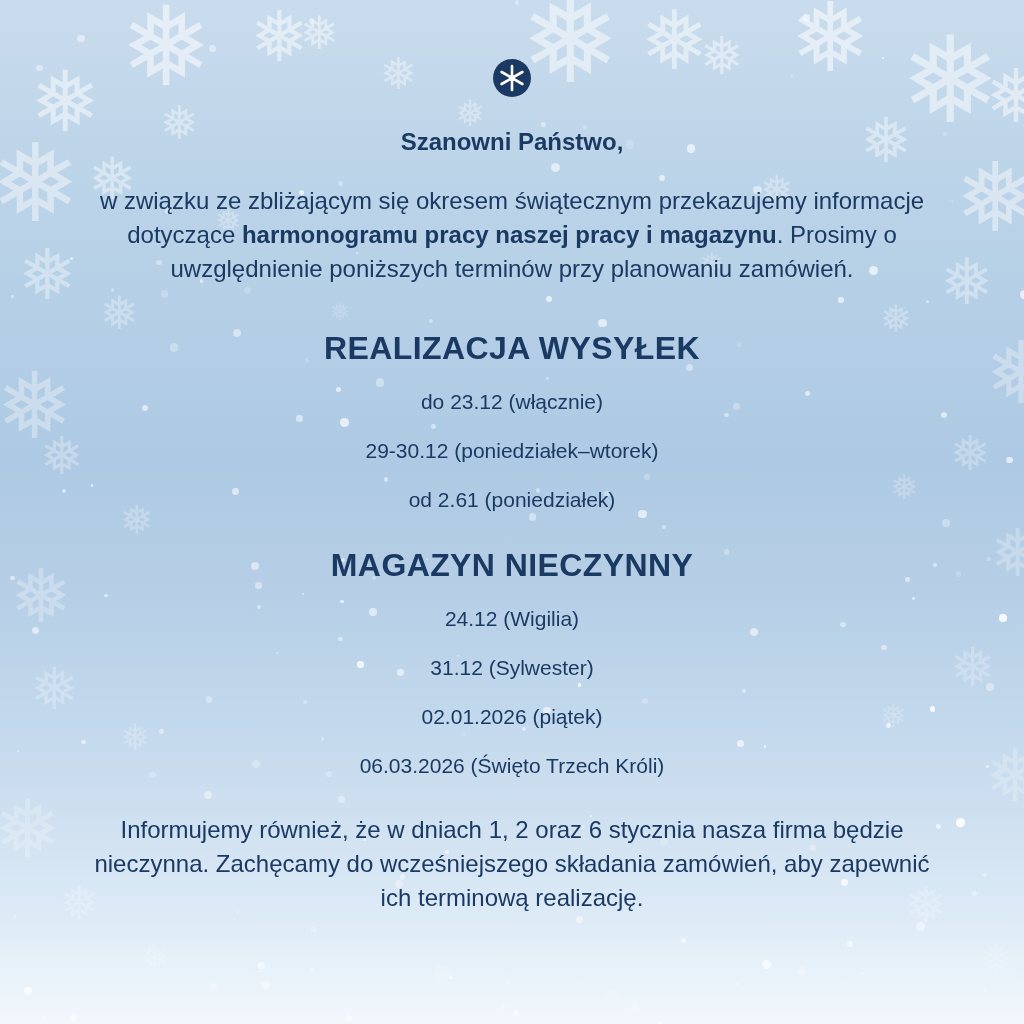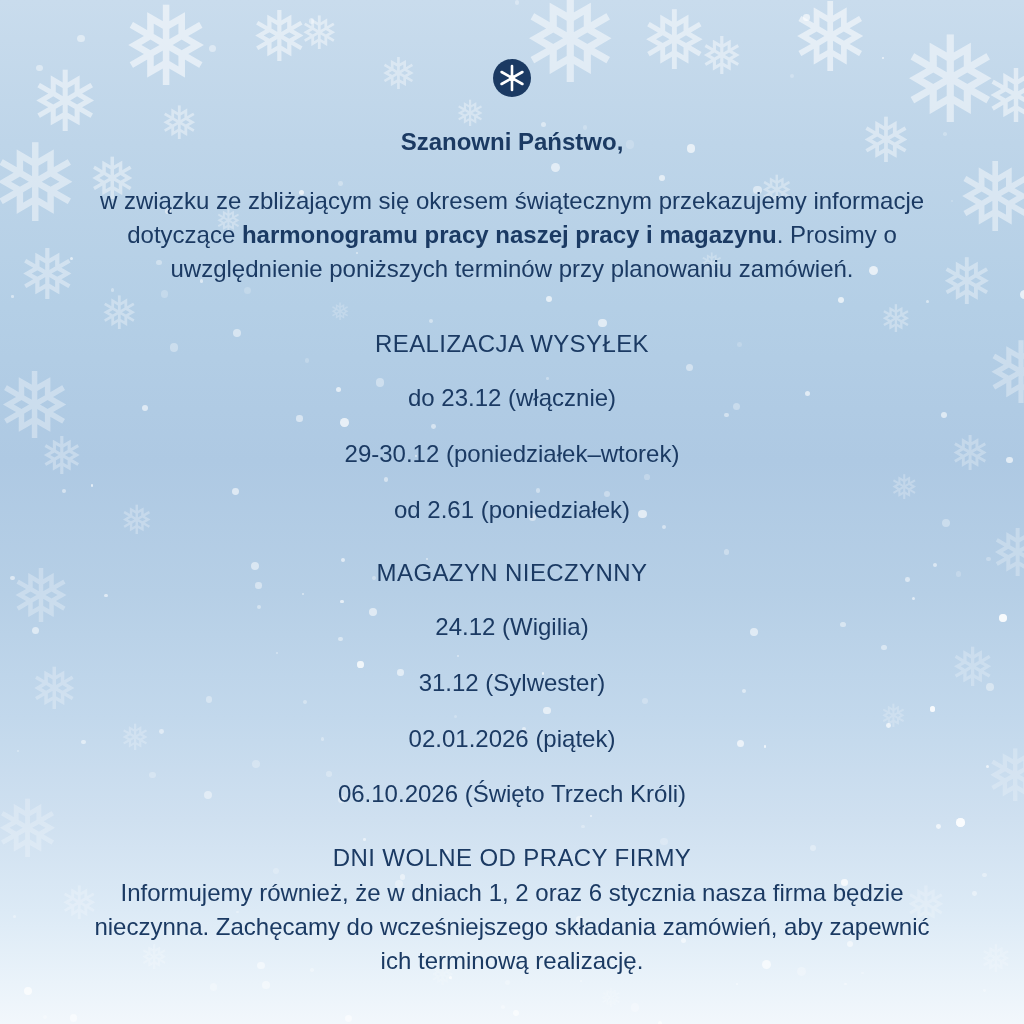--- a/index.html
+++ b/index.html
@@ -104,29 +104,29 @@
     margin: 0 auto 44px auto;
     max-width: 830px;
     color: #1b3a63;
     font-weight: 400;
   }
   .intro b { font-weight: bold; }
 
   .section { margin-bottom: 34px; }
 
   .section-title {
-    font-size: 24px;
-    font-weight: normal;
+    font-size: 32px;
+    font-weight: bold;
     letter-spacing: 0.4px;
     margin: 0 0 4px 0;
     color: #1b3a63;
   }
 
   .section-line {
-    font-size: 24px;
+    font-size: 21px;
     line-height: 1.32;
     color: #1b3a63;
   }
 
   .closing {
     font-size: 24px;
     line-height: 1.42;
     max-width: 860px;
     margin: 0 auto;
     color: #1b3a63;
@@ -403,22 +403,21 @@
       <p class="section-line">do 23.12 (włącznie)</p>
       <p class="section-line">29-30.12 (poniedziałek–wtorek)</p>
       <p class="section-line">od 2.61 (poniedziałek)</p>
     </div>
 
     <div class="section">
       <p class="section-title">MAGAZYN NIECZYNNY</p>
       <p class="section-line">24.12 (Wigilia)</p>
       <p class="section-line">31.12 (Sylwester)</p>
       <p class="section-line">02.01.2026 (piątek)</p>
-      <p class="section-line">06.10.2026 (Święto Trzech Króli)</p>
+      <p class="section-line">06.03.2026 (Święto Trzech Króli)</p>
     </div>
 
     <div class="section">
-      <p class="section-title">DNI WOLNE OD PRACY FIRMY</p>
       <p class="closing">Informujemy również, że w dniach 1, 2 oraz 6 stycznia nasza firma będzie nieczynna. Zachęcamy do wcześniejszego składania zamówień, aby zapewnić ich terminową realizację.</p>
     </div>
 
   </div>
 </div>
 
 </body></html>

